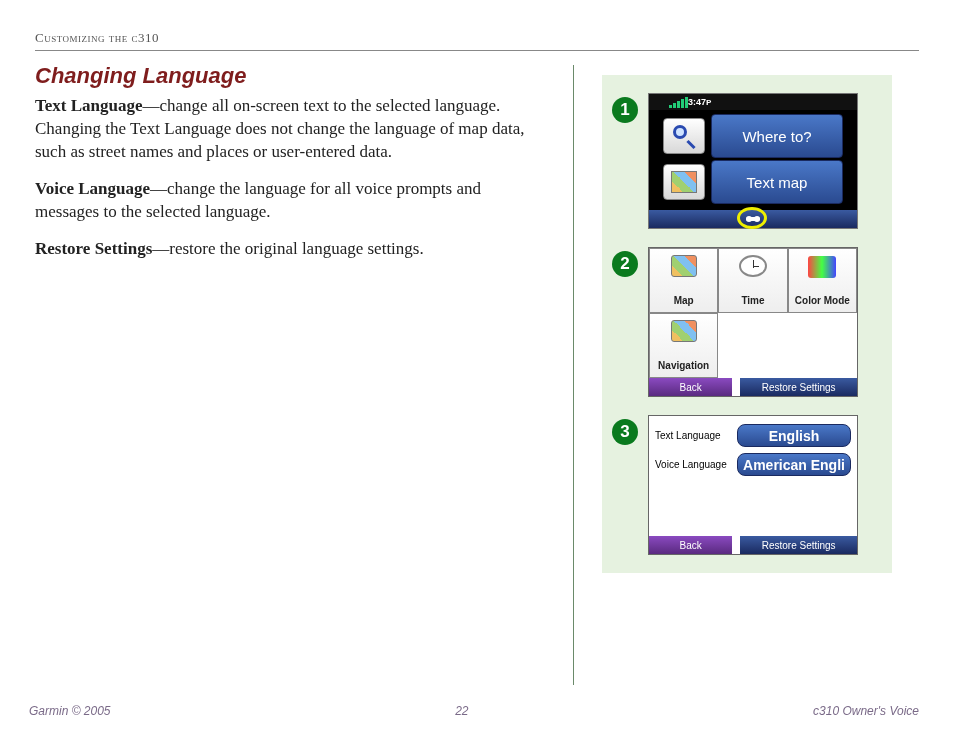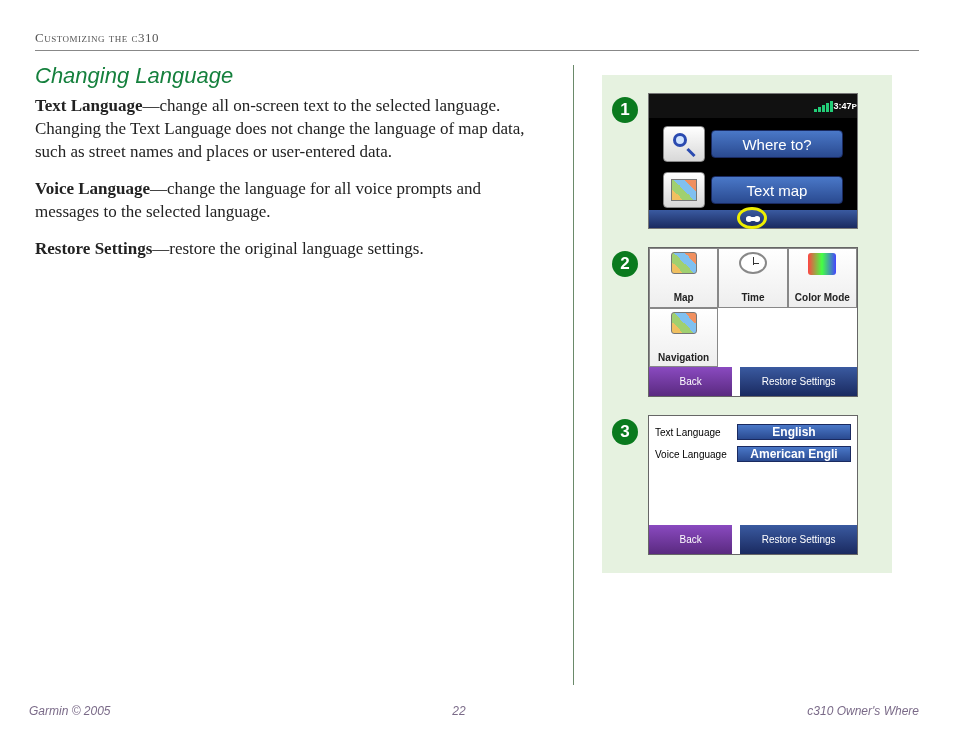--- a/index.html
+++ b/index.html
@@ -4,58 +4,58 @@
 <style>
   * { margin:0; padding:0; box-sizing:border-box; }
   body { width:954px; height:738px; background:#fff; font-family:Georgia,'Times New Roman',serif; color:#222; position:relative; }
   .page { padding:30px 35px 0 35px; }
   .header-label { font-variant:small-caps; font-size:13px; color:#555; letter-spacing:.5px; }
   .hr { border:0; border-top:1px solid #888; margin:4px 0 12px 0; }
   .columns { display:flex; gap:0; }
   .col-left { width:538px; padding-right:28px; }
   .divider { width:1px; background:#6a8a6a; margin-top:2px; height:620px; }
   .col-right { flex:1; padding-left:28px; }
-  .section-title { font-family:Verdana,Geneva,sans-serif; font-style:italic; font-weight:400; font-size:22px; color:#15803d; margin-bottom:6px; }
+  .section-title { font-family:Verdana,Geneva,sans-serif; font-style:italic; font-weight:700; font-size:22px; color:#7f1d1d; margin-bottom:6px; }
   .para { font-size:17px; line-height:1.35; margin-bottom:14px; }
   .bold { font-weight:700; }
   .panel { background:#e6f2e0; padding:18px 14px 18px 10px; width:290px; margin-top:12px; }
   .step { display:flex; align-items:flex-start; margin-bottom:18px; }
   .step:last-child { margin-bottom:0; }
   .badge { width:26px; height:26px; border-radius:50%; background:#0a7a1e; color:#fff; font-weight:700; font-family:Arial,sans-serif; font-size:17px; display:flex; align-items:center; justify-content:center; flex-shrink:0; margin-right:10px; margin-top:4px; }
   .screen { border:1px solid #999; background:#fff; width:210px; position:relative; }
 
   
   .s1 { height:136px; background:#000; border:1px solid #777; }
-  .s1-top { height:24px; background:#111; display:flex; justify-content:flex-end; align-items:center; padding:0 0; }
+  .s1-top { height:16px; background:#111; display:flex; justify-content:flex-start; align-items:center; padding:0 20px; }
   .sig { display:flex; gap:1px; align-items:flex-end; }
   .sig span { width:3px; background:#2c7; }
   .sig span:nth-child(1){height:3px}.sig span:nth-child(2){height:5px}.sig span:nth-child(3){height:7px}.sig span:nth-child(4){height:9px}.sig span:nth-child(5){height:11px}
   .clock { color:#fff; font-family:Arial,sans-serif; font-size:9px; font-weight:700; }
   .home-btn { display:flex; align-items:center; margin:6px 14px; height:40px; }
   .home-icon { width:42px; height:36px; background:linear-gradient(#fff,#d8d8d8); border:1px solid #888; border-radius:4px; display:flex; align-items:center; justify-content:center; position:relative; }
-  .home-label { flex:1; height:28px; margin-left:6px; background:linear-gradient(#4a78c8,#2a4a90); border:1px solid #1a2a60; border-radius:4px; color:#fff; font-family:Arial,sans-serif; font-size:15px; display:flex; align-items:center; justify-content:center; }
+  .home-label { flex:1; height:44px; margin-left:6px; background:linear-gradient(#4a78c8,#2a4a90); border:1px solid #1a2a60; border-radius:4px; color:#fff; font-family:Arial,sans-serif; font-size:15px; display:flex; align-items:center; justify-content:center; }
   .s1-bottom { position:absolute; bottom:0; left:0; right:0; height:18px; background:linear-gradient(#3a5aa0,#1a2a60); display:flex; align-items:center; justify-content:center; }
   .highlight { position:absolute; border:3px solid #eeee00; border-radius:50%; }
 
   
   .s2 { height:150px; background:#fff; border:1px solid #666; display:flex; flex-direction:column; }
   .grid { flex:1; display:grid; grid-template-columns:repeat(3,1fr); grid-template-rows:repeat(2,1fr); }
   .cell { border:1px solid #888; display:flex; flex-direction:column; align-items:center; justify-content:center; gap:18px; background:linear-gradient(#fff,#eee); position:relative; }
   .cell-label { font-family:Arial,sans-serif; font-size:10px; font-weight:700; color:#222; }
   .mini-icon { width:28px; height:22px; border-radius:3px; }
-  .bottom-bar { height:29px; display:flex;gap:8px; }
+  .bottom-bar { height:18px; display:flex;gap:8px; }
   .bb-left { flex:1; background:linear-gradient(#8a4ac0,#5a2a80); color:#fff; font-family:Arial,sans-serif; font-size:10px; display:flex; align-items:center; justify-content:center; }
   .bb-right { flex:1.4; background:linear-gradient(#3a5aa0,#1a2a60); color:#fff; font-family:Arial,sans-serif; font-size:10px; display:flex; align-items:center; justify-content:center; }
 
   
   .s3 { height:140px; background:#fff; border:1px solid #666; display:flex; flex-direction:column; }
   .s3-body { flex:1; padding:8px 6px; }
   .s3-row { display:flex; align-items:center; margin-bottom:6px; }
   .s3-lab { font-family:Arial,sans-serif; font-size:10px; color:#000; width:82px; }
-  .s3-val { flex:1; height:16px; background:linear-gradient(#4a78c8,#2a4a90); border:1px solid #1a2a60; color:#fff; font-family:Arial,sans-serif; font-size:12px; font-weight:700; display:flex; align-items:center; justify-content:center; border-radius:0; }
+  .s3-val { flex:1; height:23px; background:linear-gradient(#4a78c8,#2a4a90); border:1px solid #1a2a60; color:#fff; font-family:Arial,sans-serif; font-size:14px; font-weight:700; display:flex; align-items:center; justify-content:center; border-radius:8px; }
 
   .footer { position:absolute; bottom:20px; left:29px; right:35px; display:flex; justify-content:space-between; font-family:Verdana,sans-serif; font-style:italic; font-size:12px; color:#7a6a88; }
 
   
   .mag { width:22px; height:22px; position:relative; }
   .mag .cir { width:14px; height:14px; border:3px solid #2a4ab0; border-radius:50%; background:#cfe3ff; position:absolute; top:0; left:0; }
   .mag .hand { width:10px; height:3px; background:#2a4ab0; position:absolute; bottom:1px; right:-1px; transform:rotate(45deg); }
   .mapico { width:26px; height:22px; background:linear-gradient(45deg,#f0c060 25%,#a0d070 25% 50%,#80c0f0 50% 75%,#f09060 75%); border:1px solid #777; }
 </style>
 </head>
@@ -175,14 +175,14 @@
         </div>
 
       </div>
     </div>
   </div>
 </div>
 
 <div class="footer">
   <span>Garmin © 2005</span>
   <span>22</span>
-  <span>c310 Owner's Where</span>
+  <span>c310 Owner's Voice</span>
 </div>
 
 </body></html>

